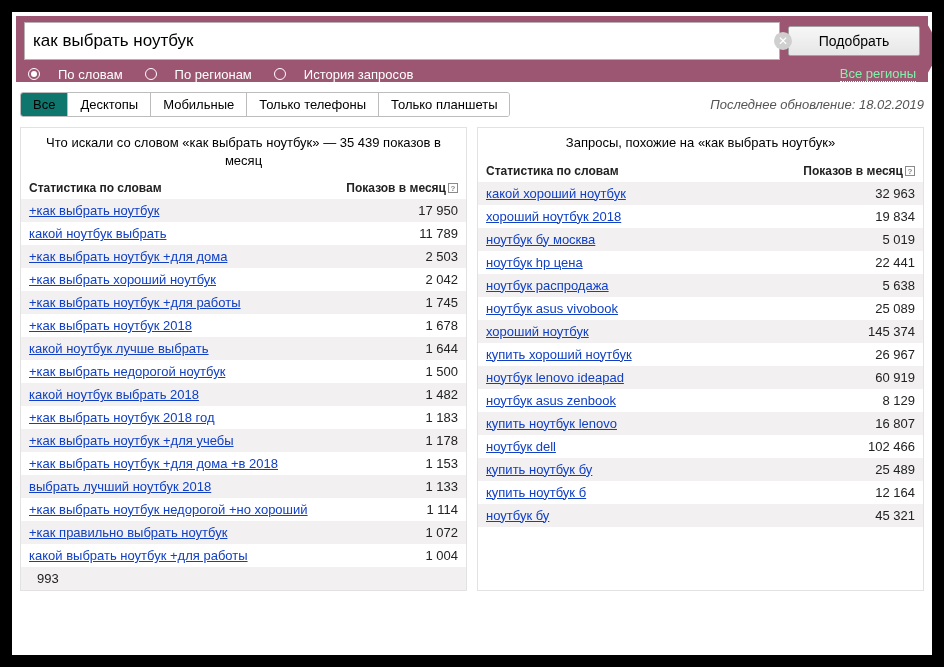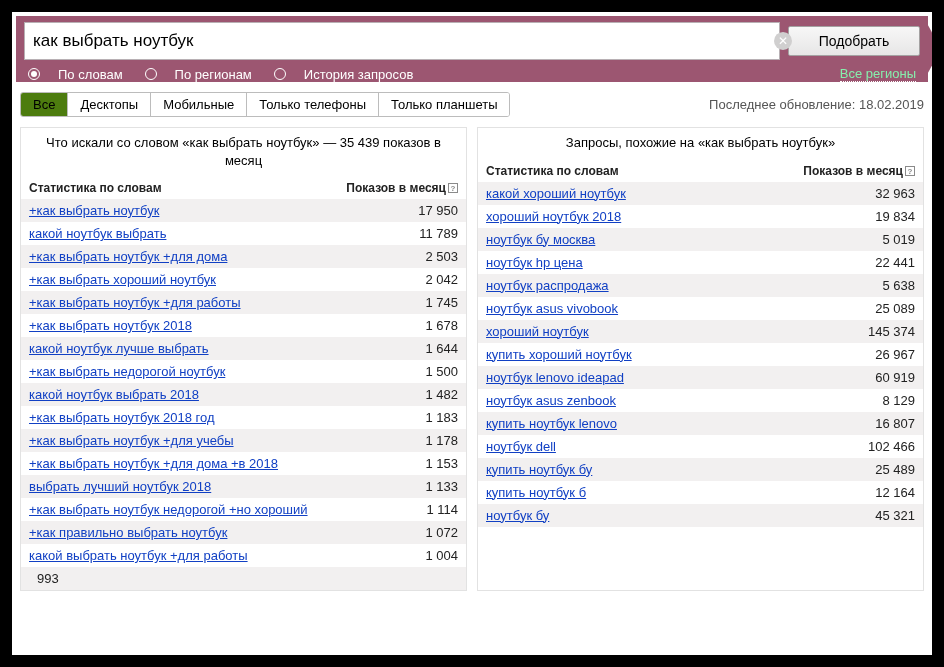--- a/index.html
+++ b/index.html
@@ -127,25 +127,26 @@
     overflow: hidden;
   }
   .tab {
     padding: 4px 12px;
     font-size: 13px;
     background: #fff;
     border-right: 1px solid #bcbcbc;
     cursor: pointer;
   }
   .tab:last-child { border-right: none; }
-  .tab.active { background: #4d7c0f; }
+  .tab.active { background: #0f766e; }
   .updated {
     margin-left: auto;
     color: #555;
     font-size: 13px;
+    font-style: italic;
   }
   .columns {
     display: flex;
     gap: 10px;
     padding: 4px 8px 8px 8px;
   }
   .col {
     flex: 1;
     border: 1px solid #e2e2e2;
   }

